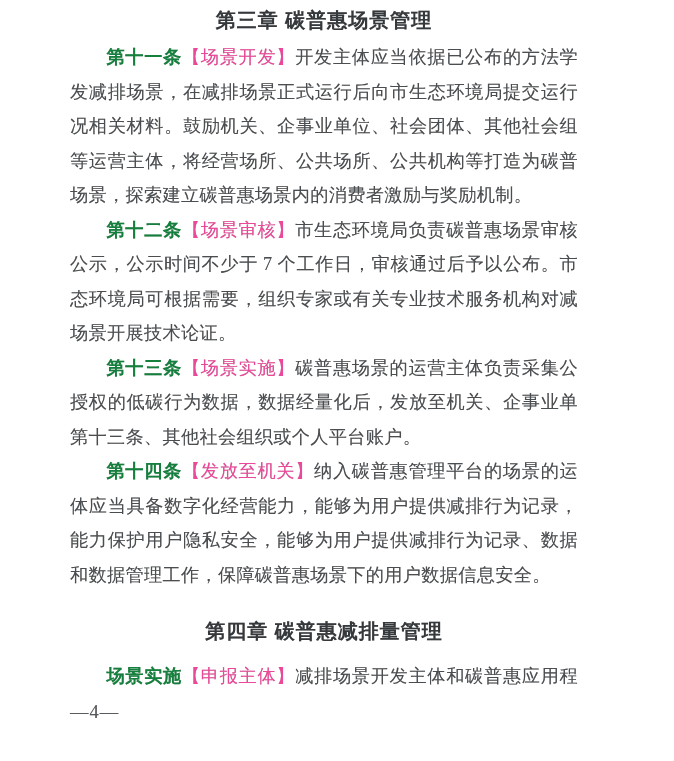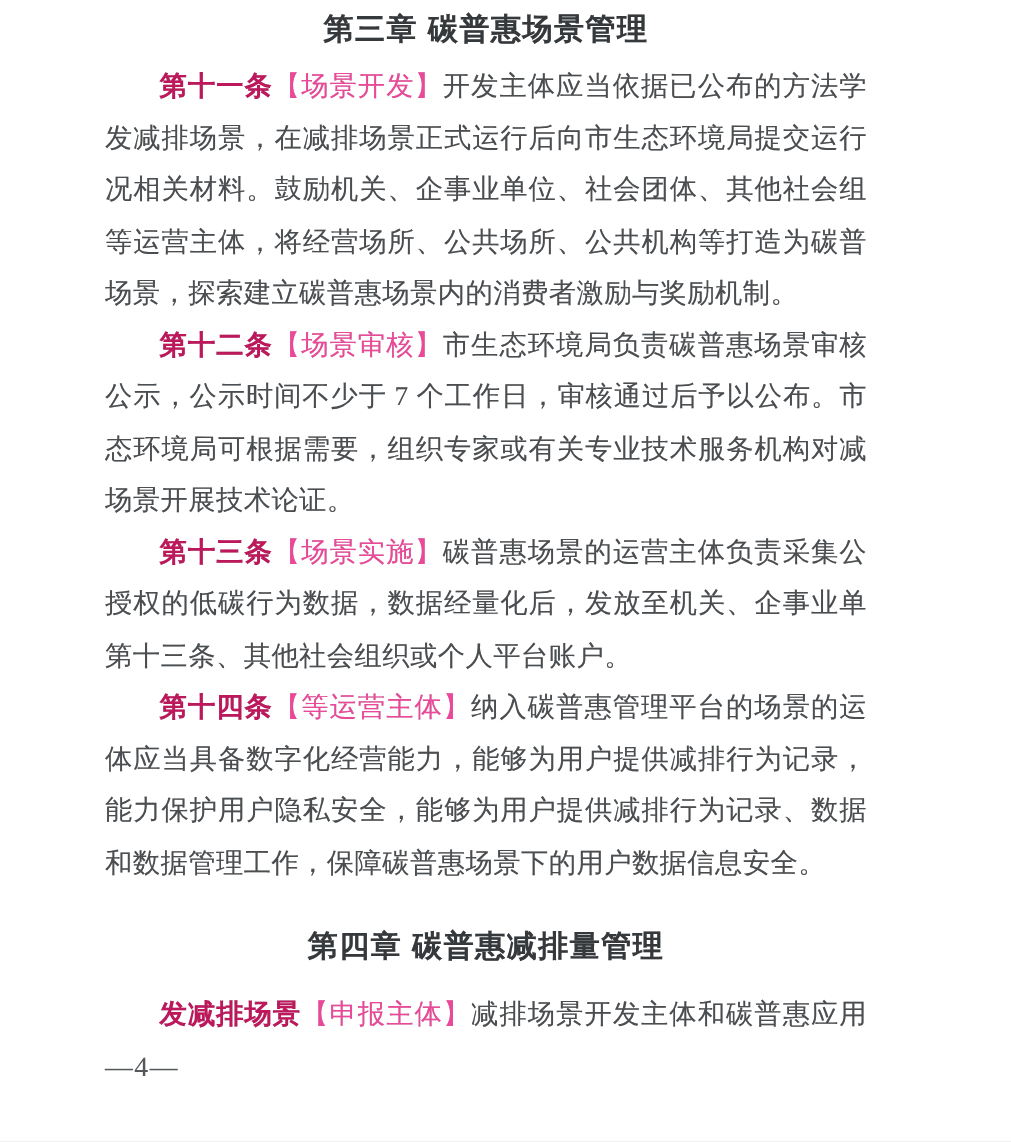--- a/index.html
+++ b/index.html
@@ -47,21 +47,21 @@
     letter-spacing: 0.3px;
   }
   .line.full {
     text-align-last: justify;
   }
   .line.first {
     text-indent: 2em;
   }
   .art-num {
     font-weight: bold;
-    color: #be185d;
+    color: #15803d;
     font-family: Liberation Mono, monospace;
   }
   .art-label {
     color: #ec4899;
   }
   .page-number {
     font-size: 18.5px;
     line-height: 34.5px;
     height: 34.5px;
     margin-top: 1px;
@@ -92,28 +92,28 @@
     <div class="line full">态环境局可根据需要，组织专家或有关专业技术服务机构对减排</div>
     <div class="line">场景开展技术论证。</div>
 
     <div class="line full first">
       <span class="art-num">第十三条</span><span class="art-label">【场景实施】</span><span>碳普惠场景的运营主体负责采集公众</span>
     </div>
     <div class="line full">授权的低碳行为数据，数据经量化后，发放至机关、企事业单位、</div>
     <div class="line">第十三条、其他社会组织或个人平台账户。</div>
 
     <div class="line full first">
-      <span class="art-num">第十四条</span><span class="art-label">【等运营主体】</span><span>纳入碳普惠管理平台的场景的运营主</span>
+      <span class="art-num">第十四条</span><span class="art-label">【发放至机关】</span><span>纳入碳普惠管理平台的场景的运营主</span>
     </div>
     <div class="line full">体应当具备数字化经营能力，能够为用户提供减排行为记录，有</div>
     <div class="line full">能力保护用户隐私安全，能够为用户提供减排行为记录、数据联通</div>
     <div class="line">和数据管理工作，保障碳普惠场景下的用户数据信息安全。</div>
 
     <div class="chapter-heading second">第四章 碳普惠减排量管理</div>
 
     <div class="line full first">
-      <span class="art-num">发减排场景</span><span class="art-label">【申报主体】</span><span>减排场景开发主体和碳普惠应用程序</span>
+      <span class="art-num">场景实施</span><span class="art-label">【申报主体】</span><span>减排场景开发主体和碳普惠应用程序</span>
     </div>
 
     <div class="page-number">—4—</div>
 
   </div>
 </div>
 
 </body></html>

